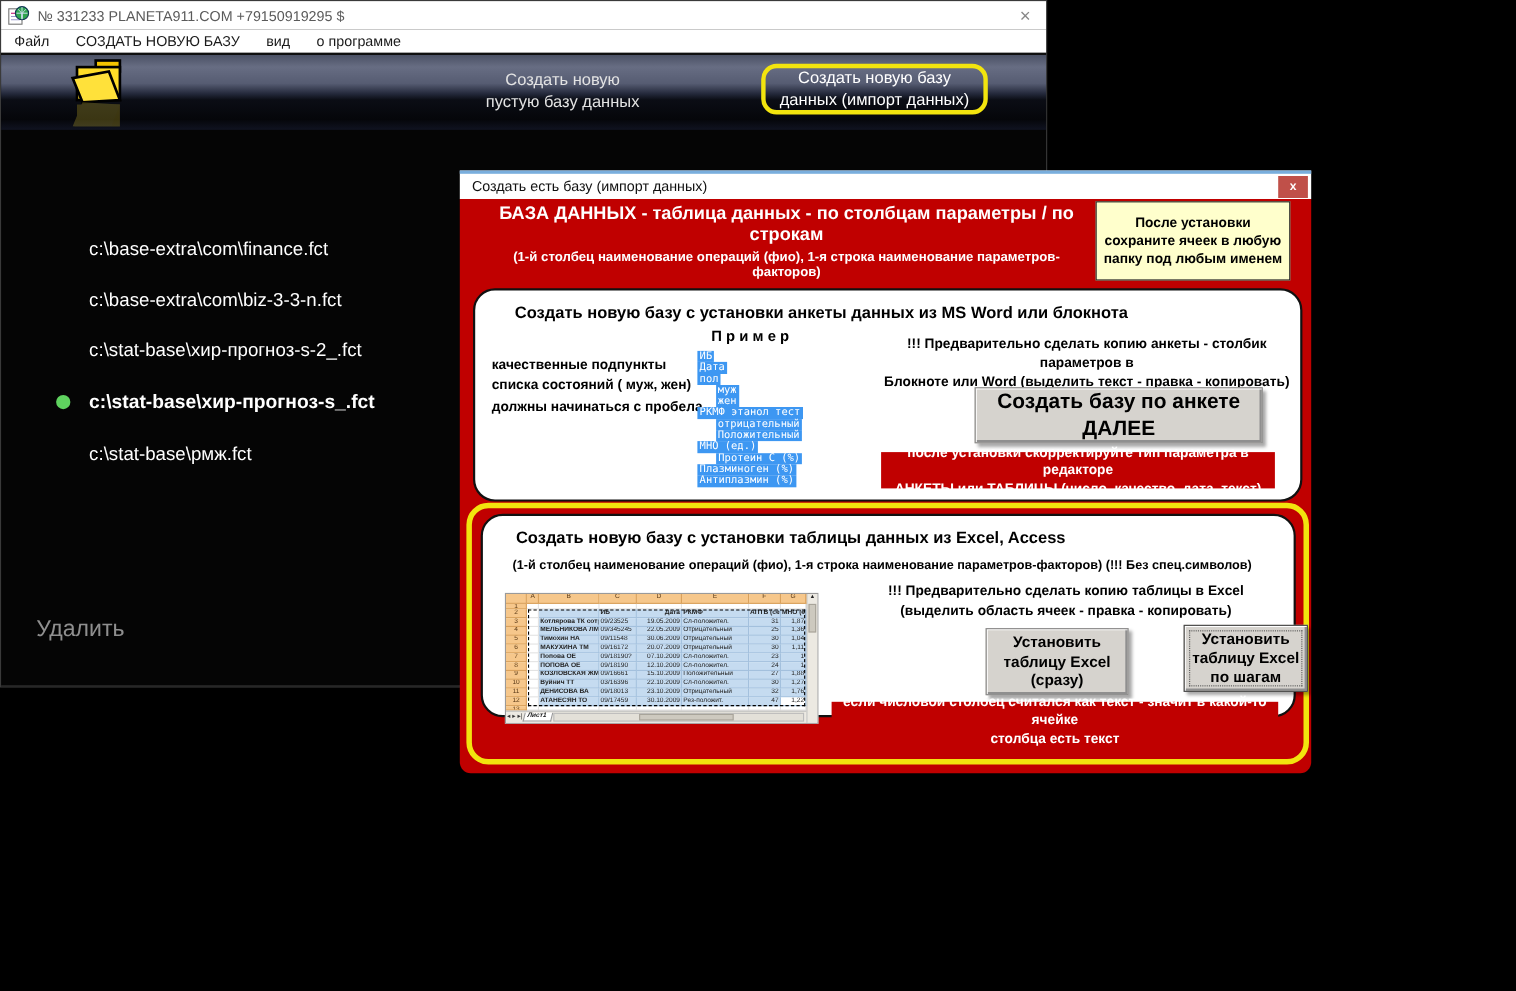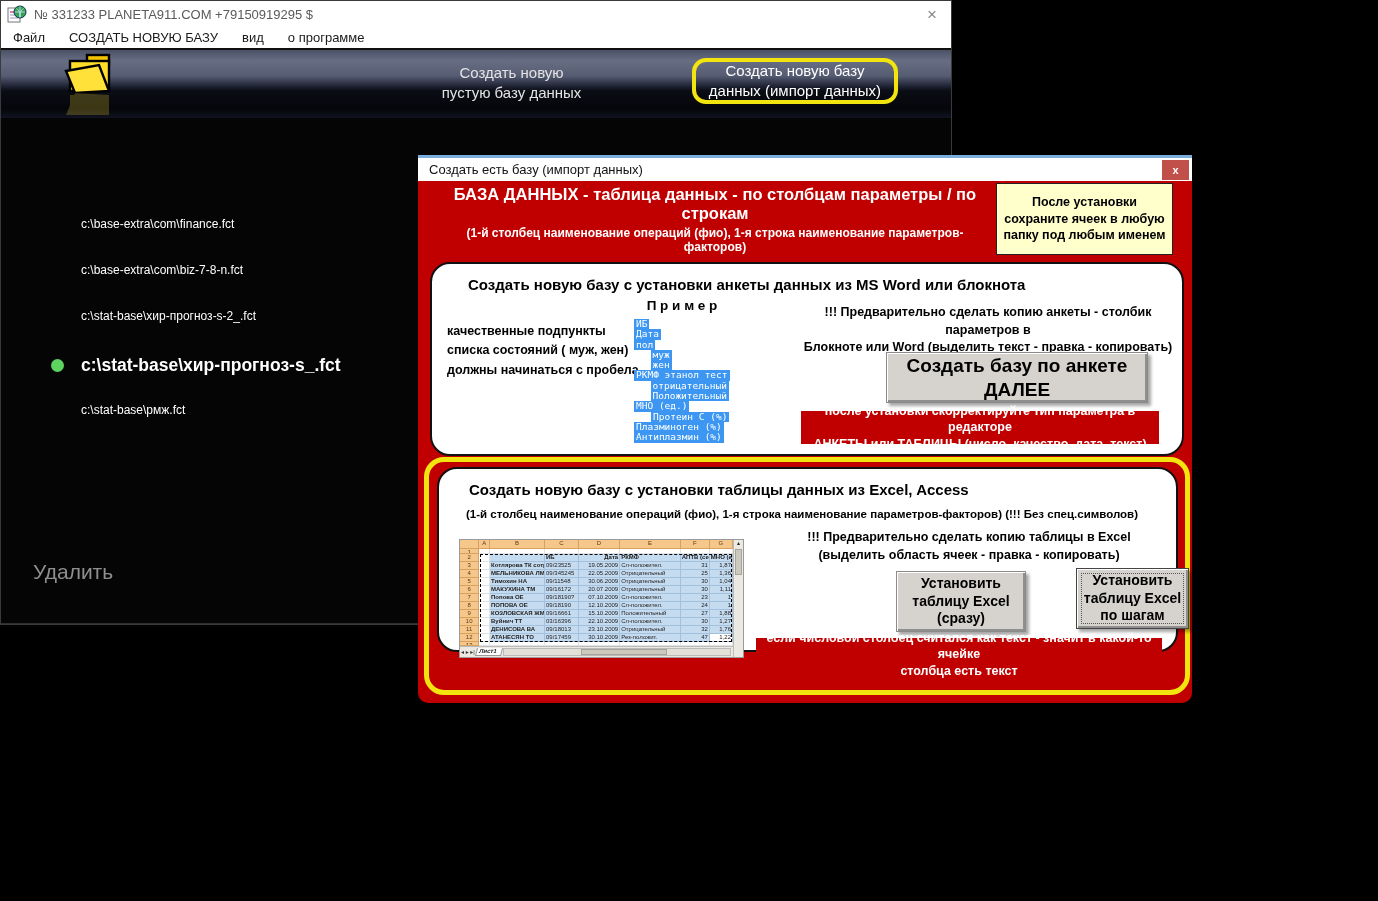--- a/index.html
+++ b/index.html
@@ -19,21 +19,21 @@
   .toolbar { position:relative; height:70px; border-top:2px solid #101010;
     background:linear-gradient(180deg,#4b5165 0%,#676d83 16%,#565c72 38%,#23283a 52%,#0b0d15 60%,#05060a 86%,#101321 100%); }
   .folder-wrap { position:absolute; left:62px; top:1px; }
   .tb-label { position:absolute; text-align:center; font-size:15px; line-height:20px; color:#e3e3e3; white-space:pre-line; cursor:default; }
   .tb-btn1 { left:398px; top:13px; width:225px; }
   .tb-btn2 { left:691px; top:8px; width:206px; height:46px; border:4px solid #f2e40e; border-radius:14px;
              color:#fff; display:flex; align-items:center; justify-content:center; }
 
   
   .filearea { position:absolute; left:0; top:119px; width:950px; height:504px; border-bottom:1px solid #2e2e2e; }
-  .file-item { position:absolute; left:80px; height:22px; font-size:12px; color:#fff; white-space:pre; cursor:default; }
+  .file-item { position:absolute; left:80px; height:22px; font-size:17px; color:#fff; white-space:pre; cursor:default; }
   .file-item.active { font-weight:bold; font-size:17.5px; }
   .active-dot { position:absolute; left:50px; width:13px; height:13px; border-radius:50%; background:#5fd35f; }
   .delete-label { position:absolute; left:32px; top:440px; font-size:21px; color:#8f8f8f; cursor:default; }
 
   
   .dialog { position:absolute; left:418px; top:155px; width:774px; height:548px; }
   .dlg-titlebar { height:26px; background:#fff; border-top:3px solid #79aedd; display:flex; align-items:center; padding:0 3px 0 11px; }
   .dlg-title { font-size:13px; color:#111; }
   .dlg-close { margin-left:auto; width:27px; height:20px; background:#c05049; color:#fff; font-size:11px; font-weight:bold;
                display:flex; align-items:center; justify-content:center; cursor:default; }
@@ -132,21 +132,21 @@
         </g>
       </svg>
     </div>
     <div class="tb-label tb-btn1">Создать новую
 пустую базу данных</div>
     <div class="tb-label tb-btn2">Создать новую базу
 данных (импорт данных)</div>
   </div>
   <div class="filearea">
     <div class="file-item" style="top:97px">c:\base-extra\com\finance.fct</div>
-    <div class="file-item" style="top:143px">c:\base-extra\com\biz-7-8-n.fct</div>
+    <div class="file-item" style="top:143px">c:\base-extra\com\biz-3-3-n.fct</div>
     <div class="file-item" style="top:189px">c:\stat-base\хир-прогноз-s-2_.fct</div>
     <div class="active-dot" style="top:239px"></div>
     <div class="file-item active" style="top:235px">c:\stat-base\хир-прогноз-s_.fct</div>
     <div class="file-item" style="top:283px">c:\stat-base\рмж.fct</div>
     <div class="delete-label">Удалить</div>
   </div>
 </div>
 
 <div class="dialog">
   <div class="dlg-titlebar">

